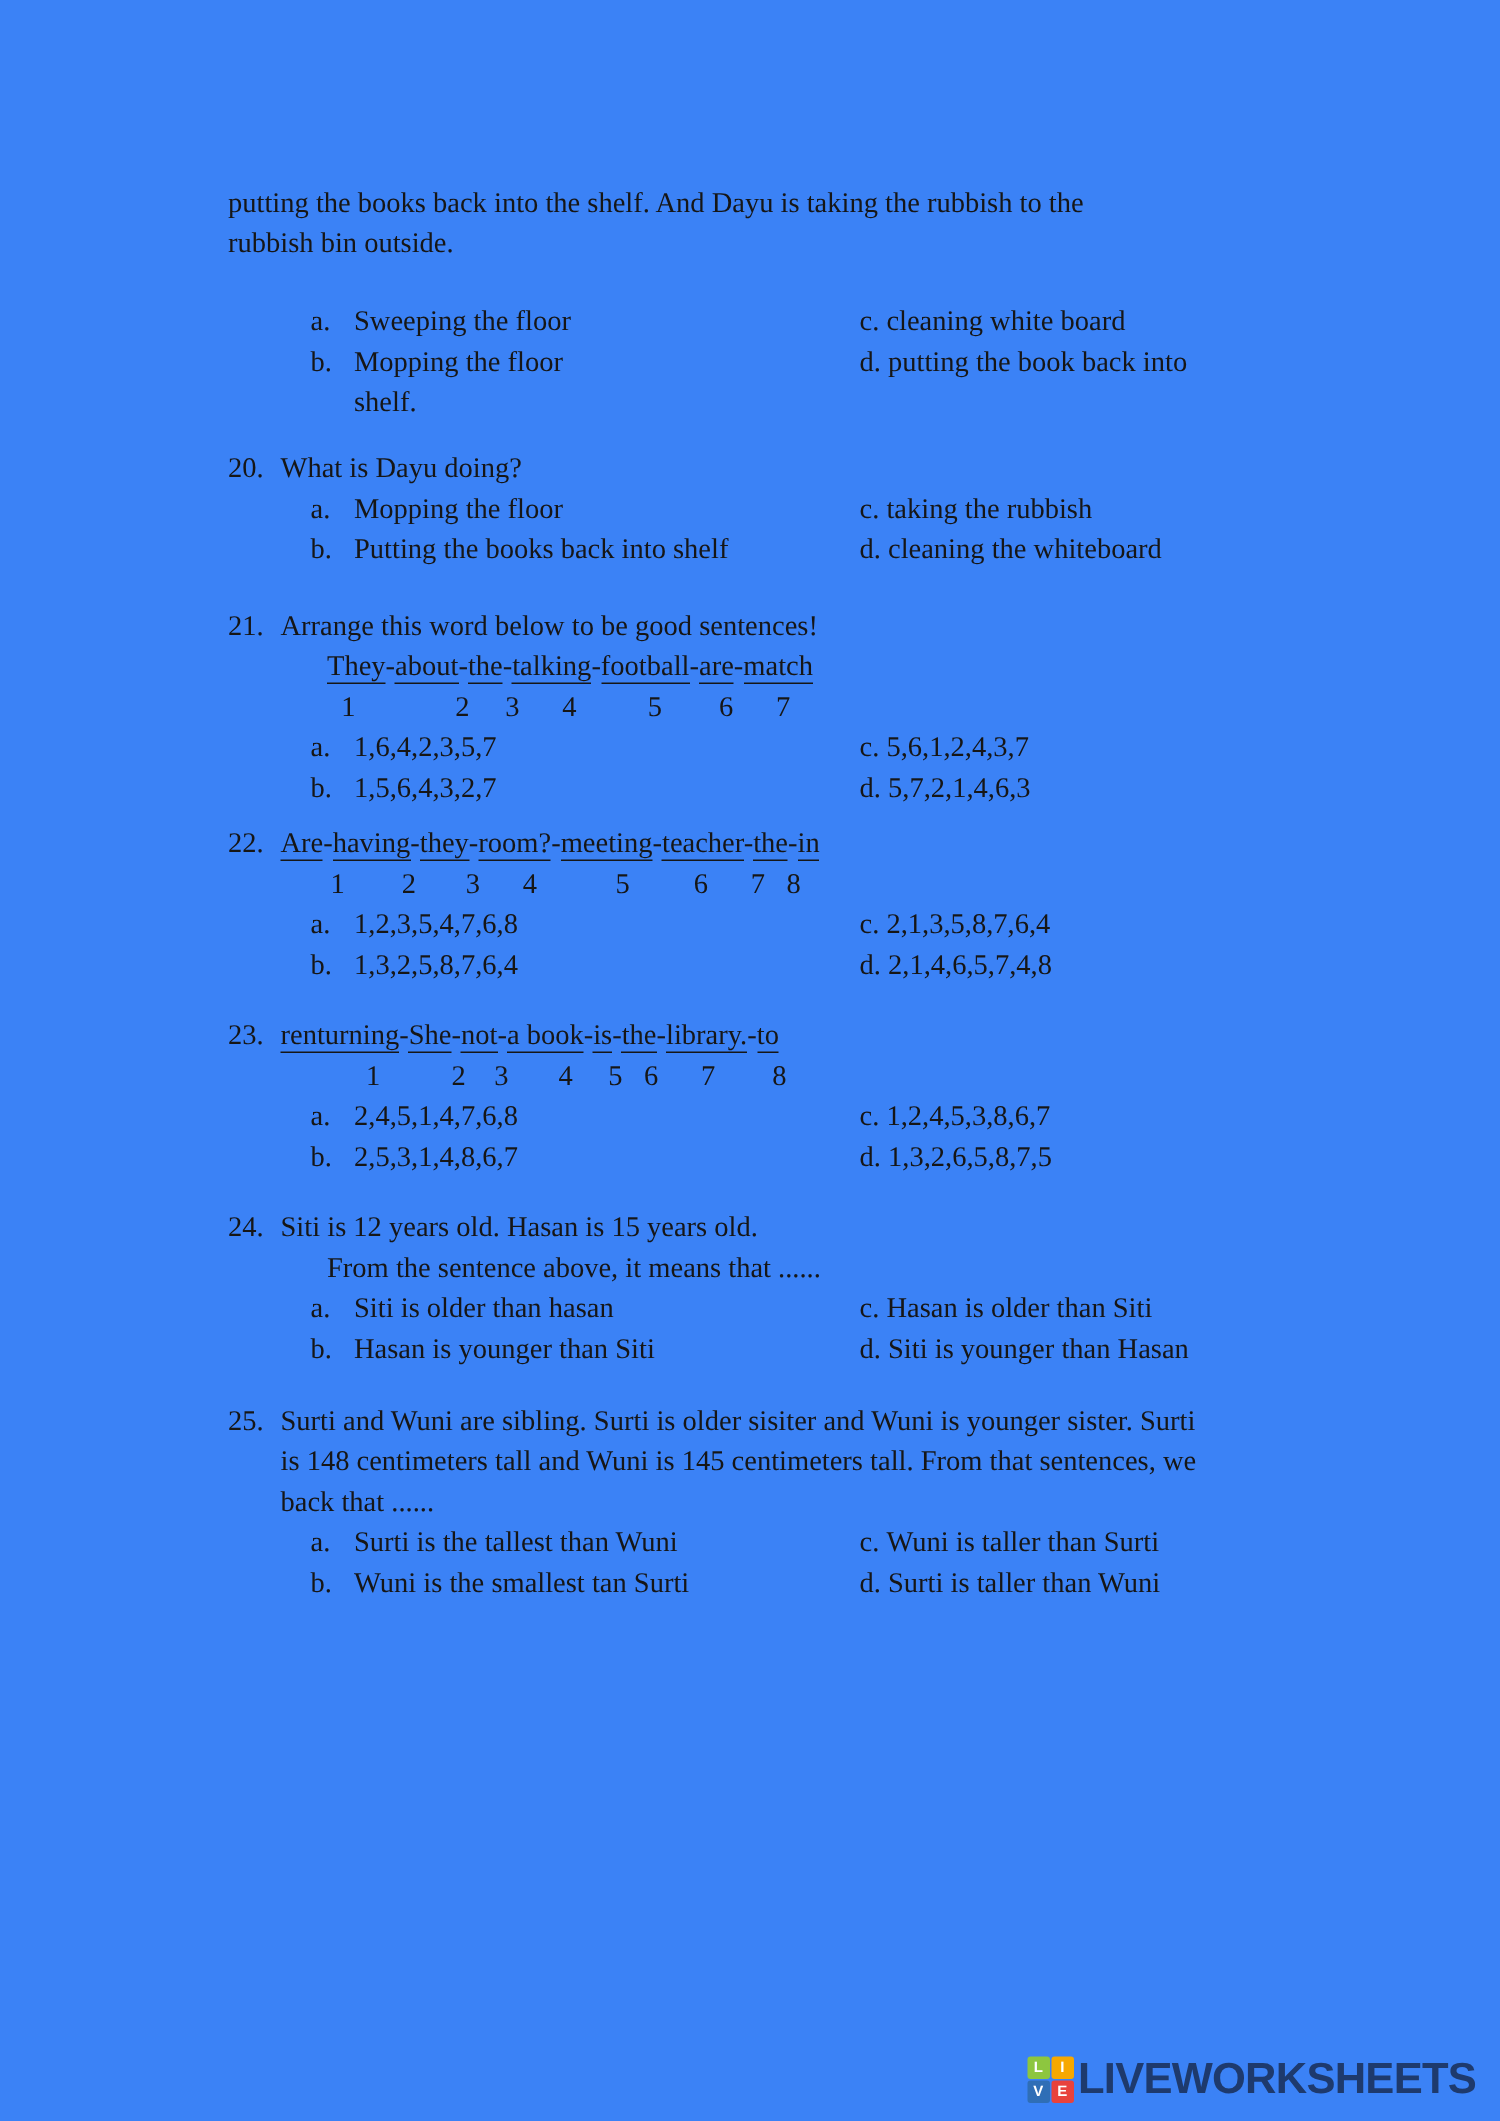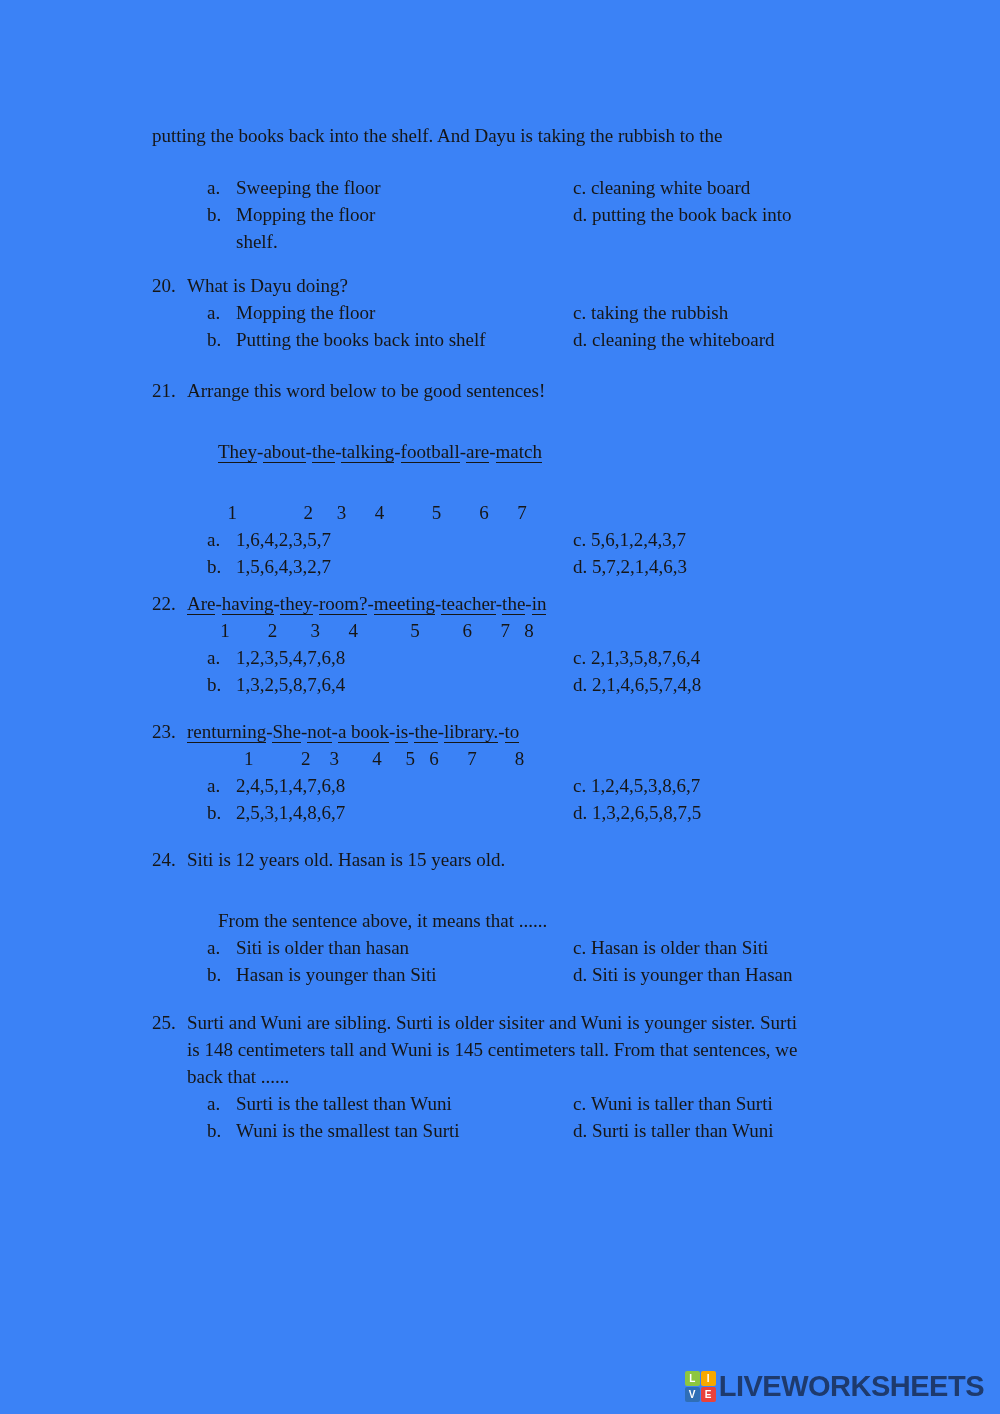--- a/index.html
+++ b/index.html
@@ -11,21 +11,21 @@
     font-size:19px;line-height:27px;
     color:#161616;
     overflow:hidden;
   }
   .content{position:absolute;left:152px;top:122px;width:800px;}
   .q{margin:0;}
   .mt25{margin-top:25px;} .mt27{margin-top:17px;} .mt24{margin-top:24px;}
   .mt10{margin-top:10px;} .mt20{margin-top:20px;} .mt21{margin-top:21px;}
   .qhead{white-space:nowrap;}
   .qnum{display:inline-block;width:35px;vertical-align:top;}
-  .indent66{padding-left:66px;margin-top:34px;}
+  .indent66{padding-left:66px;}
   .indent35{padding-left:35px;}
   .numline{white-space:pre;}
   .optrow{padding-left:55px;display:flex;}
   .optleft{width:366px;display:flex;flex-shrink:0;}
   .optletter{display:inline-block;width:29px;flex-shrink:0;}
   .controw{padding-left:84px;}
   .uw{border-bottom:1.6px solid currentColor;}
   
   .logo{position:absolute;right:16px;bottom:12px;display:flex;align-items:center;text-decoration:none;}
   .logo-grid{display:grid;grid-template-columns:15px 15px;grid-auto-rows:15px;gap:1px;margin-right:3px;}
@@ -40,20 +40,21 @@
   }
 </style>
 </head>
 <body>
 
 <div class="page">
   <div class="content">
 
     <div>
       <div>putting the books back into the shelf. And Dayu is taking the rubbish to the</div>
+      <div>rubbish bin outside.</div>
     </div>
 
     <div class="q mt25">
       <div class="optrow">
         <span class="optleft">
           <span class="optletter">a.</span>
             <span>Sweeping the floor</span>
         </span>
         <span><span>c.</span>&nbsp;<span>cleaning white board</span></span>
       </div>

